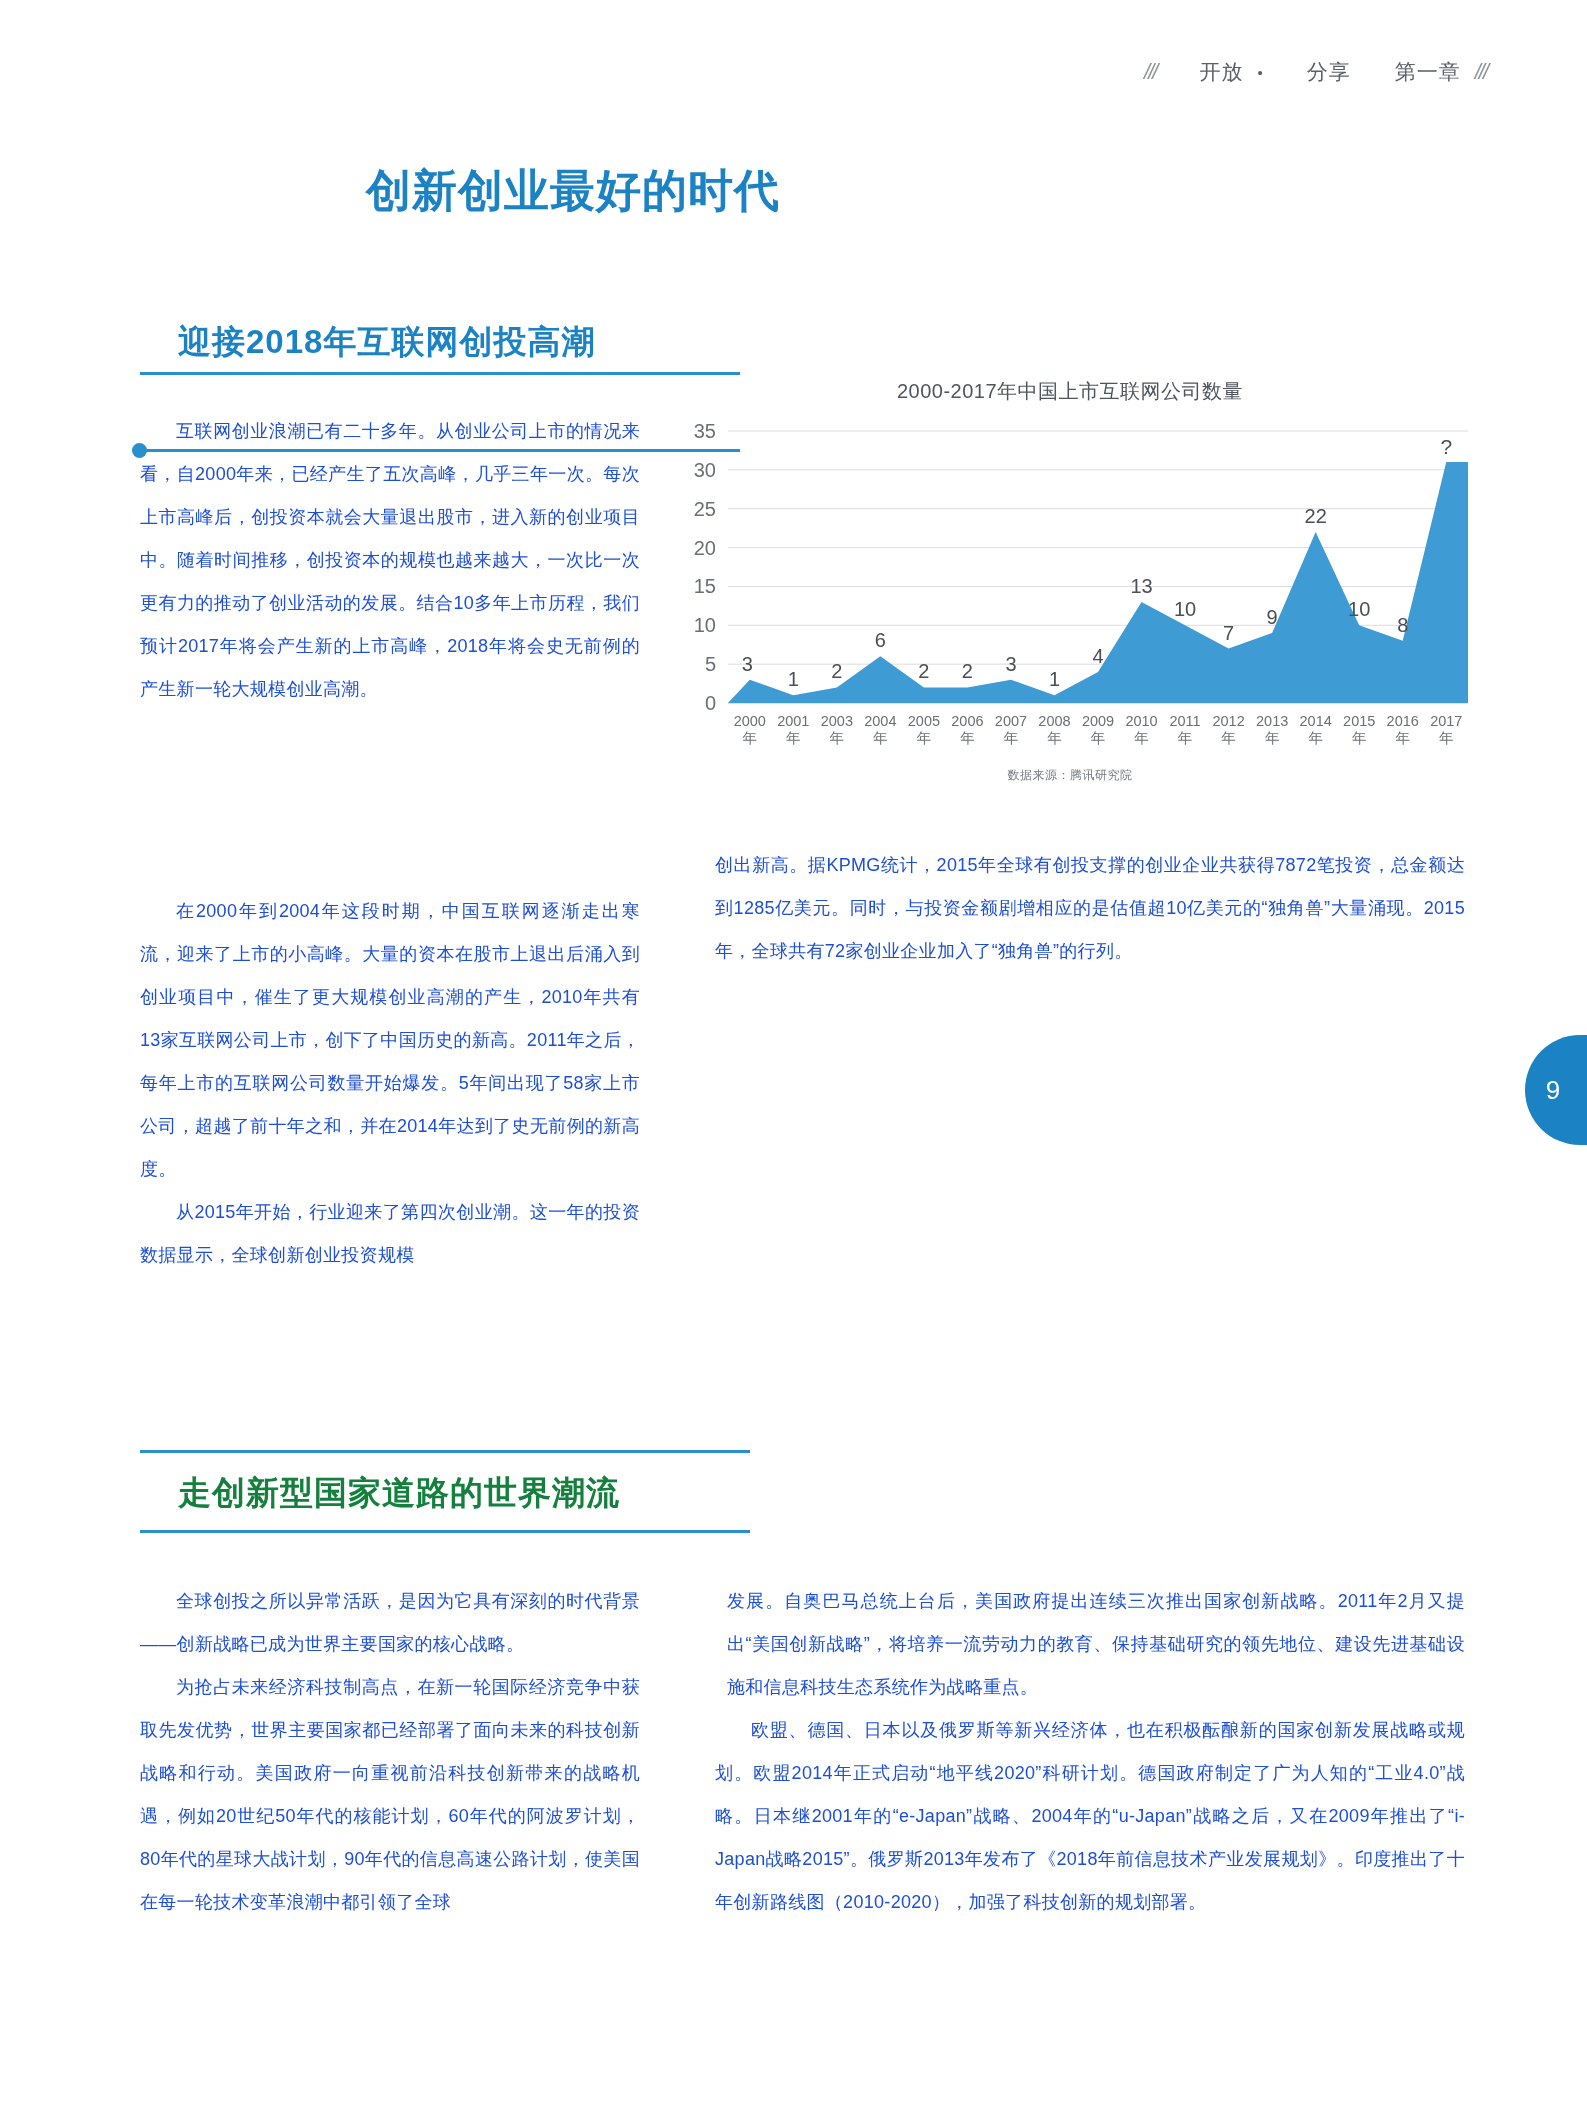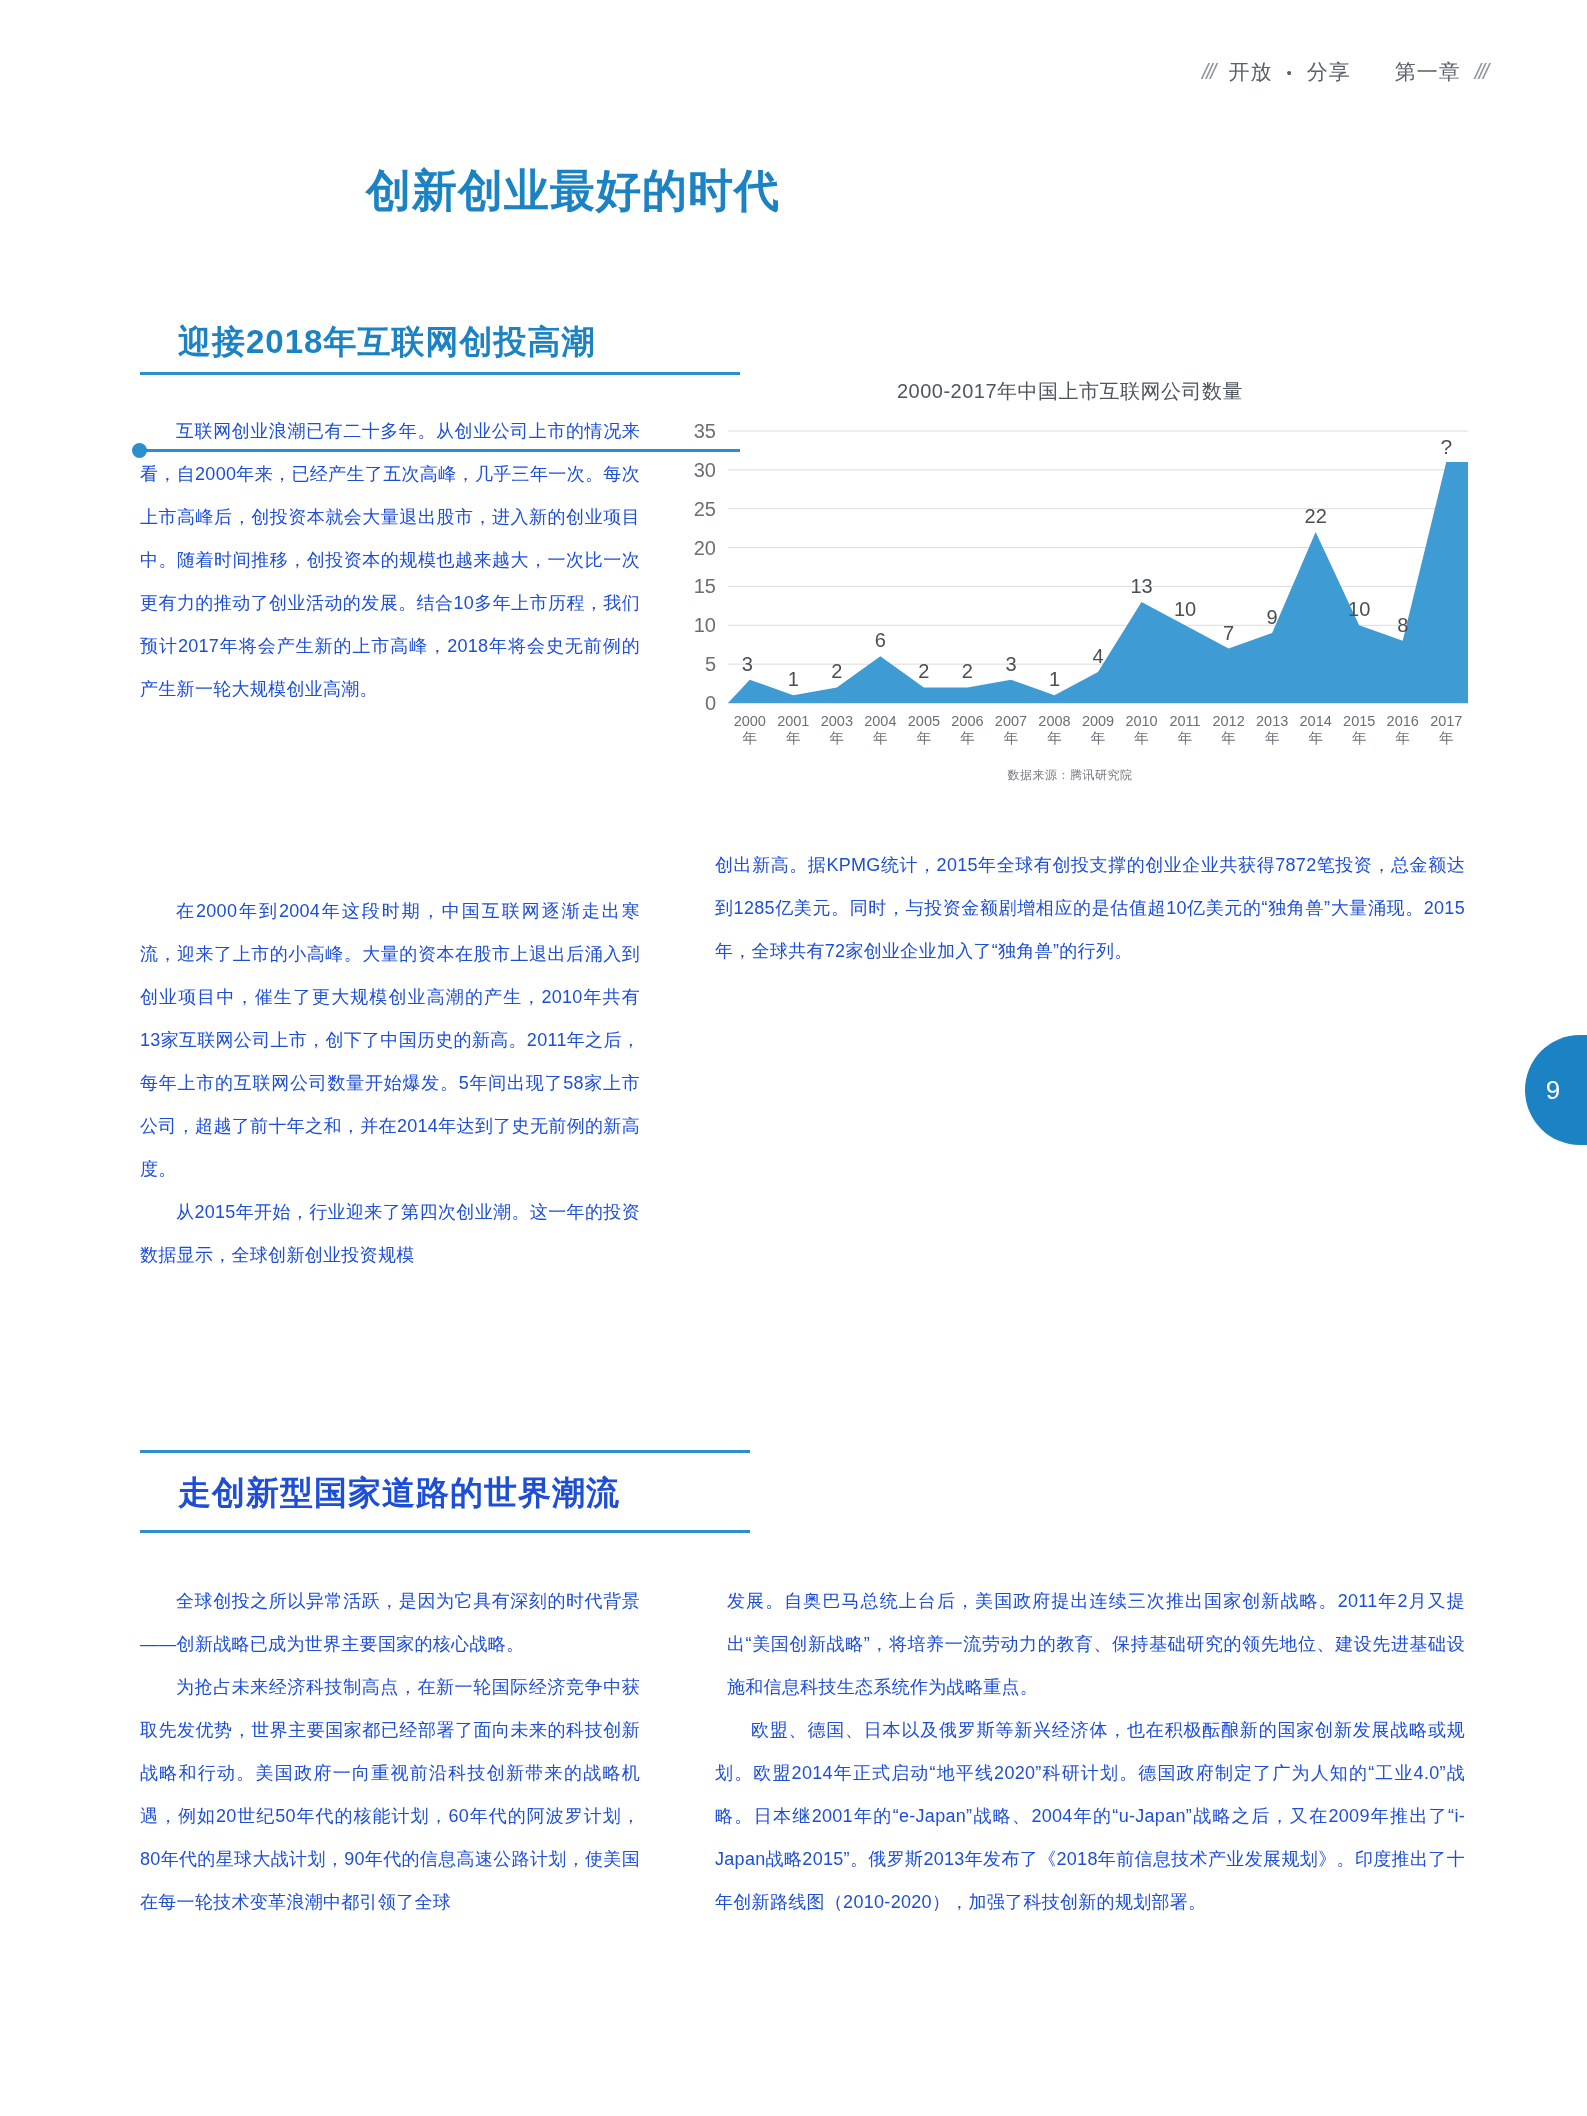--- a/index.html
+++ b/index.html
@@ -11,21 +11,21 @@
   }
   .page { position: relative; width: 1587px; height: 2116px; background:#fff; }
 
   
   .running-header {
     position: absolute; top: 58px; right: 100px;
     display: flex; align-items: center; gap: 14px;
     font-size: 21px; color: #5a6068; letter-spacing: 1px;
   }
   .slashes { color:#8d949c; font-size: 22px; font-style: italic; letter-spacing:-2px; }
-  .hdr-text { color:#5a6068; }
+  .hdr-text { color:#5a6068;margin-left:29px; }
   .hdr-dot { font-size: 15px; }
 
   
   .title-block { position: absolute; left: 140px; top: 165px; width: 640px; }
   .main-title {
     font-size: 45px; font-weight: 700; color: #1b82c4;
     letter-spacing: 1px; line-height: 1.15; text-align: right;
   }
   .title-rule {
     position: absolute; left: 0px; top: 284px; width: 600px; height: 3px; background: #2a8fcd;
@@ -42,21 +42,21 @@
   }
   .sec-head-1 { left: 178px; top: 320px; }
   .sec-rule-1 {
     position: absolute; left: 140px; top: 372px; width: 600px; height: 3px; background:#2a8fcd;
   }
 
   
   .sec2-wrap { position: absolute; left: 140px; top: 1450px; width: 610px; }
   .sec2-rule-top { width: 610px; height: 3px; background:#2a8fcd; }
   .sec2-title {
-    font-size: 33px; font-weight: 700; color:#1d4ed8; letter-spacing:1px;
+    font-size: 33px; font-weight: 700; color:#15803d; letter-spacing:1px;
     padding: 18px 0 14px 38px;
   }
   .sec2-rule-bot { width: 610px; height: 3px; background:#2a8fcd; }
 
   
   .col {
     position: absolute;
     font-size: 18px; line-height: 43px; color:#1d4ed8;
     text-align: justify; text-justify: inter-ideograph;
     letter-spacing: 0.3px;

